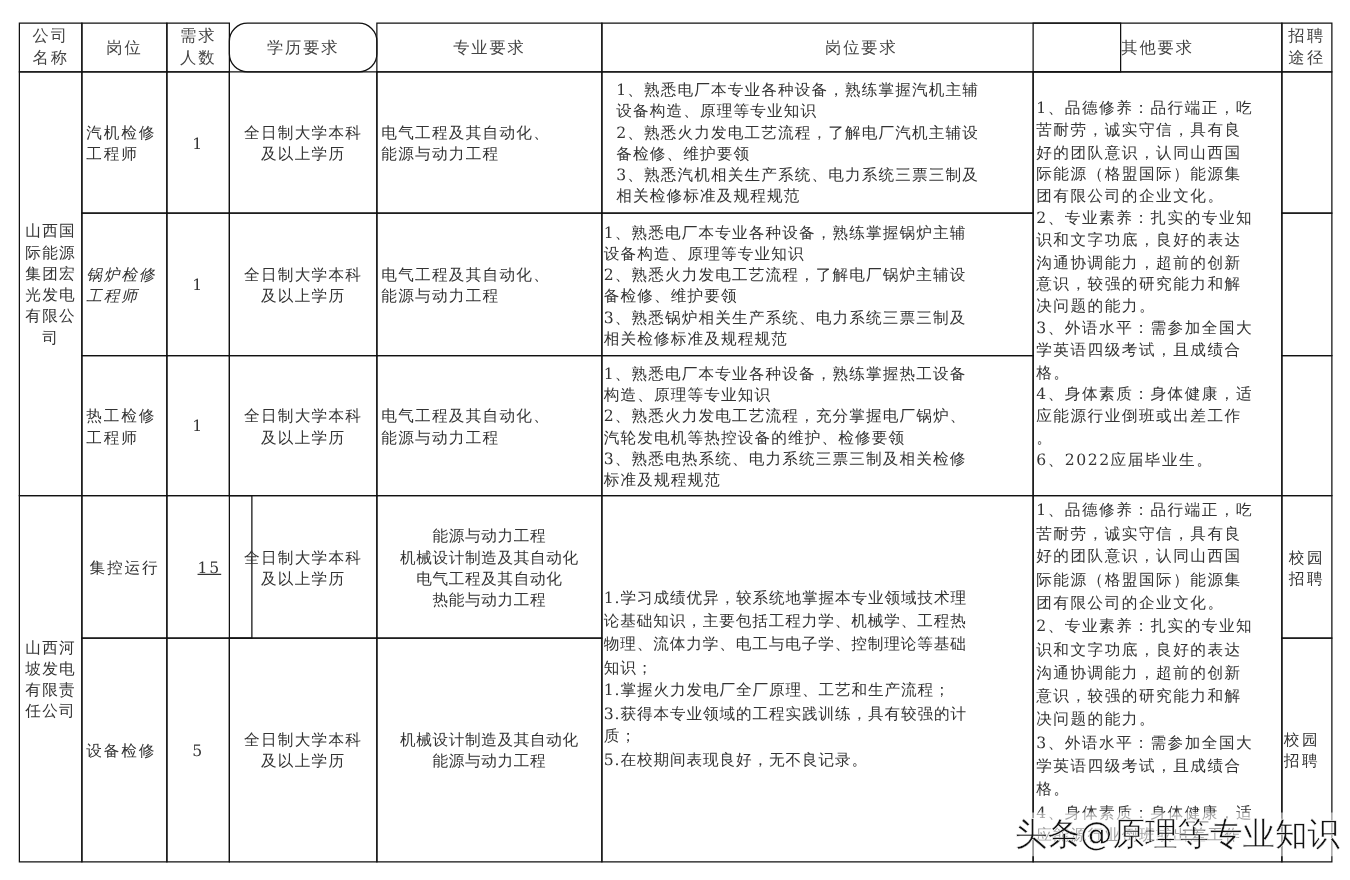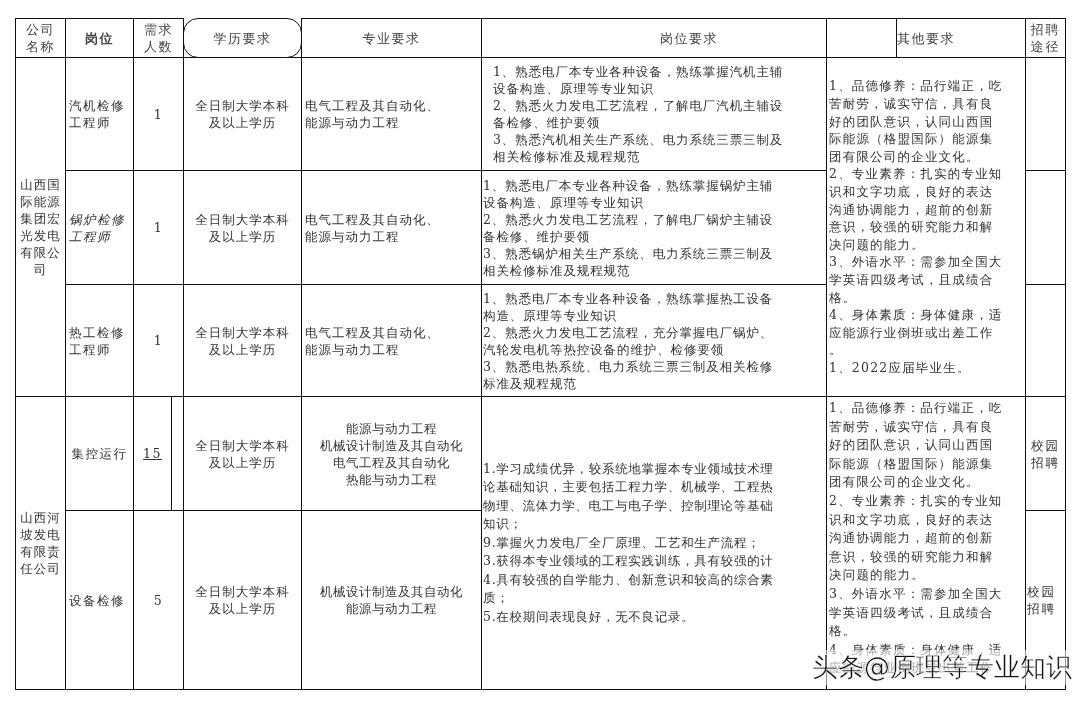--- a/index.html
+++ b/index.html
@@ -20,21 +20,21 @@
 </style>
 </head>
 <body>
 
 <div class="tbl">
 
   <div class="cell c hd" style="left:0;top:0;width:51px;height:40px;">
       <span class="txt">公司
 名称</span>
     </div>
-  <div class="cell c hd" style="left:50px;top:0;width:69px;height:40px;font-weight:bold;">
+  <div class="cell c hd" style="left:50px;top:0;width:69px;height:40px;">
       <span class="txt">岗位</span>
     </div>
   <div class="cell c hd" style="left:118px;top:0;width:51px;height:40px;">
       <span class="txt">需求
 人数</span>
     </div>
   <div class="cell c hd" style="left:168px;top:0;width:119px;height:40px;border-radius:15px;">
       <span class="txt">学历要求</span>
     </div>
   <div class="cell c hd" style="left:286px;top:0;width:181px;height:40px;">
@@ -158,35 +158,35 @@
       <div>识和文字功底，良好的表达</div>
       <div>沟通协调能力，超前的创新</div>
       <div>意识，较强的研究能力和解</div>
       <div>决问题的能力。</div>
       <div>3、外语水平：需参加全国大</div>
       <div>学英语四级考试，且成绩合</div>
       <div>格。</div>
       <div>4、身体素质：身体健康，适</div>
       <div>应能源行业倒班或出差工作</div>
       <div>。</div>
-      <div>1、2022应届毕业生。</div>
+      <div>6、2022应届毕业生。</div>
     </div>
   </div>
 
   <div class="cell c" style="left:50px;top:378px;width:69px;height:115px;">
       <span class="txt">集控运行</span>
     </div>
 
   <div class="cell c" style="left:0;top:378px;width:51px;height:294px;">
       <span class="txt" style="letter-spacing:1px;">山西河
 坡发电
 有限责
 任公司</span>
     </div>
-  <div class="cell c" style="left:118px;top:378px;width:39px;height:115px;text-decoration:underline;">
+  <div class="cell c" style="left:118px;top:378px;width:69px;height:115px;text-decoration:underline;">
       <span class="txt">15</span>
     </div>
   <div class="cell c" style="left:168px;top:378px;width:119px;height:115px;">
       <span class="txt" style="letter-spacing:1px;">全日制大学本科
 及以上学历</span>
     </div>
   <div class="cell c" style="left:286px;top:378px;width:181px;height:115px;">
       <span class="txt" style="letter-spacing:0.5px;">能源与动力工程
 机械设计制造及其自动化
 电气工程及其自动化
@@ -215,23 +215,22 @@
       <span class="txt" style="letter-spacing:2px;padding-left:1px;">校园
 招聘</span>
     </div>
 
   <div class="cell l" style="left:466px;top:378px;width:346px;height:294px;padding-left:1px;">
     <div class="lines" style="letter-spacing:0.7px;line-height:18.5px;">
       <div>1.学习成绩优异，较系统地掌握本专业领域技术理</div>
       <div>论基础知识，主要包括工程力学、机械学、工程热</div>
       <div>物理、流体力学、电工与电子学、控制理论等基础</div>
       <div>知识；</div>
-      <div>9.掌握火力发电厂全厂原理、工艺和生产流程；</div>
+      <div>1.掌握火力发电厂全厂原理、工艺和生产流程；</div>
       <div>3.获得本专业领域的工程实践训练，具有较强的计</div>
-      <div>4.具有较强的自学能力、创新意识和较高的综合素</div>
       <div>质；</div>
       <div>5.在校期间表现良好，无不良记录。</div>
     </div>
   </div>
 
   <div class="cell l" style="left:811px;top:378px;width:200px;height:294px;padding-left:2px;align-items:flex-start;padding-top:2px;">
     <div class="lines" style="letter-spacing:1.2px;line-height:18.6px;">
       <div>1、品德修养：品行端正，吃</div>
       <div>苦耐劳，诚实守信，具有良</div>
       <div>好的团队意识，认同山西国</div>

